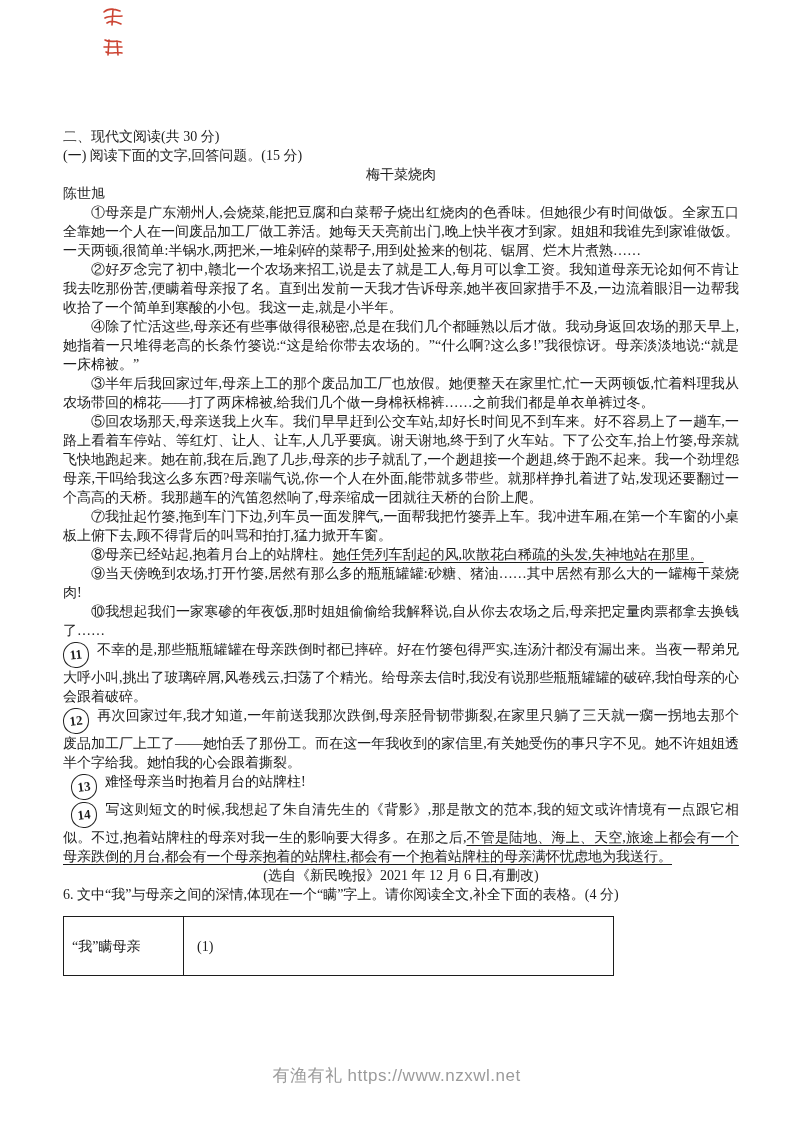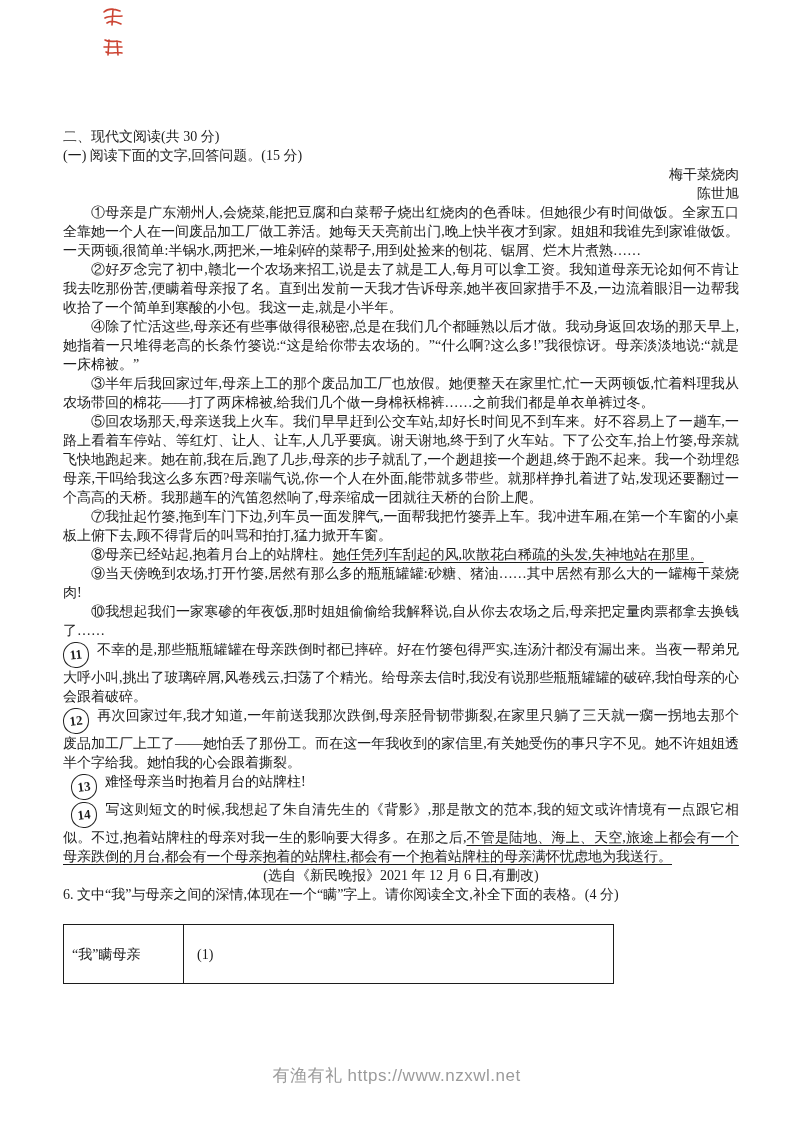--- a/index.html
+++ b/index.html
@@ -14,43 +14,43 @@
   .content{
     position:absolute;
     left:63px;top:127px;
     width:676px;
     font-size:14px;
     line-height:19px;
     text-align:justify;
   }
   .content p{margin:0;}
   .heading-line{text-align:left;}
-  .title-line{text-align:right;}
-  .author-line{text-align:right;}
+  .title-line{text-align:center;}
+  .author-line{text-align:left;}
   .para-indent{text-indent:2em;}
   .para-big{margin-top:4px;}
   .para-quote{margin-left:31px;margin-top:6px;text-indent:8px;}
   .big-circle{
     display:inline-block;
     width:24px;height:24px;line-height:24px;
     border:1.6px solid #222;
     border-radius:50% 46% 50% 48%;
     text-align:center;
     text-indent:0;
     font-size:13px;font-weight:bold;
     vertical-align:-5px;
     margin-right:8px;
     transform:rotate(-6deg);
   }
   .ul{text-decoration:underline;text-underline-offset:3px;}
   .source-line{text-align:center;margin-top:1px;}
   .question-line{margin-top:1px;}
   .answer-table{
     border-collapse:collapse;
-    margin-top:20px;
+    margin-top:12px;
     width:551px;
   }
   .answer-table td{
     border:1.5px solid #1c1c1c;
     height:56px;
     font-size:14px;
     vertical-align:middle;
   }
   .answer-table td.label-cell{width:110px;padding-left:8px;}
   .answer-table td.answer-cell{padding-left:13px;}

